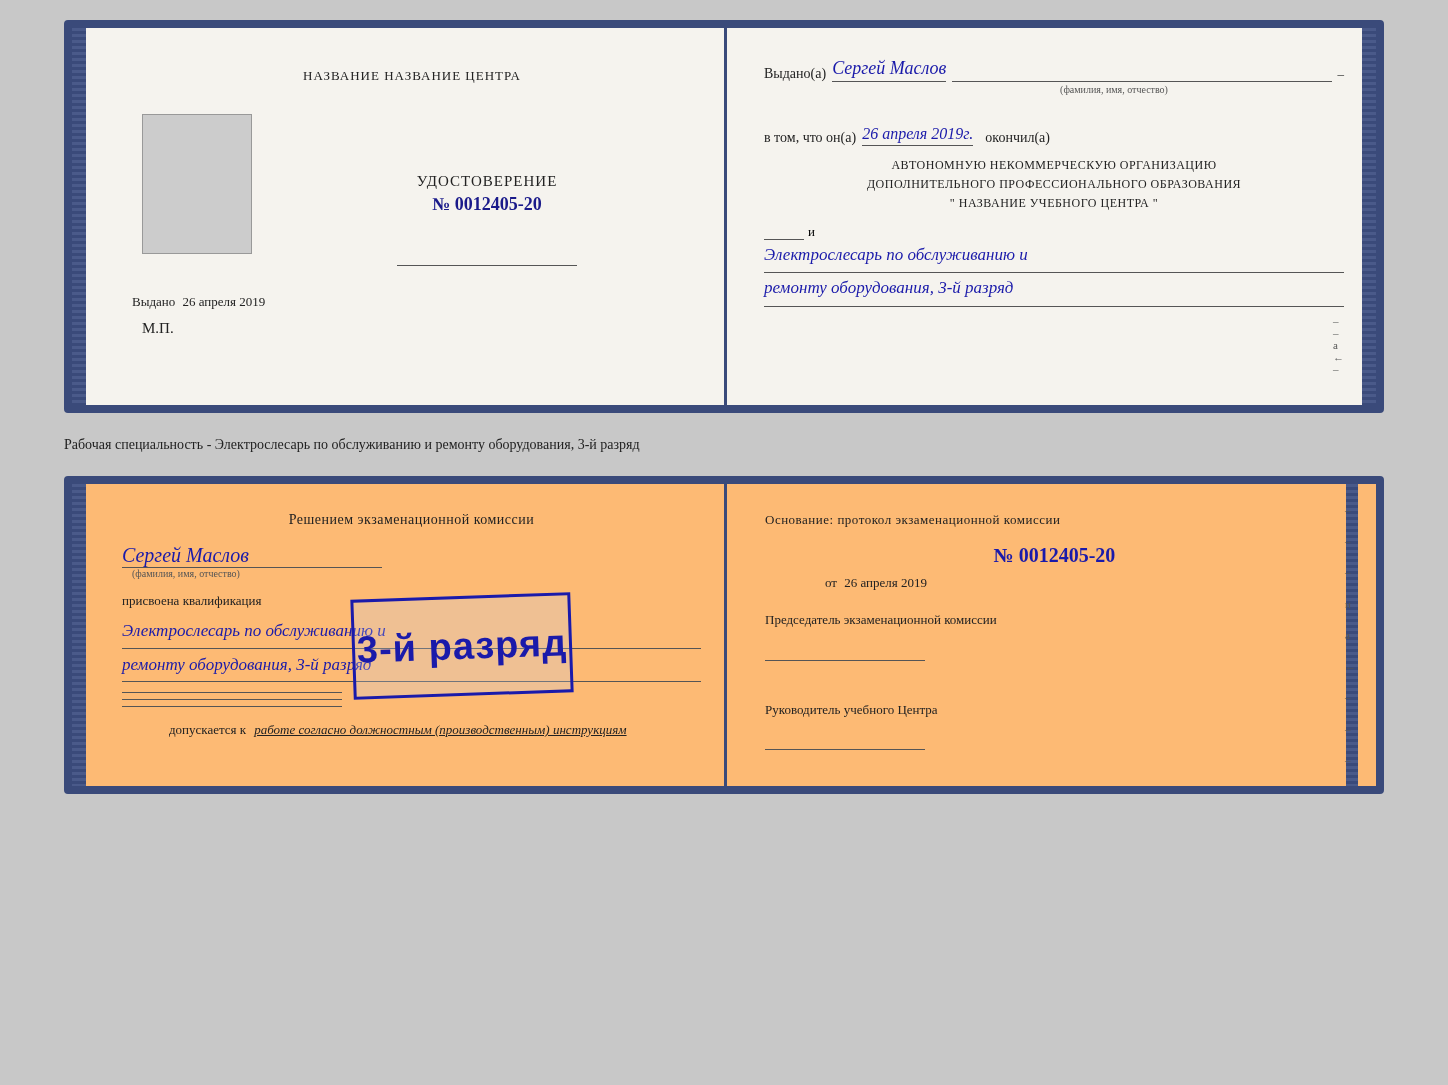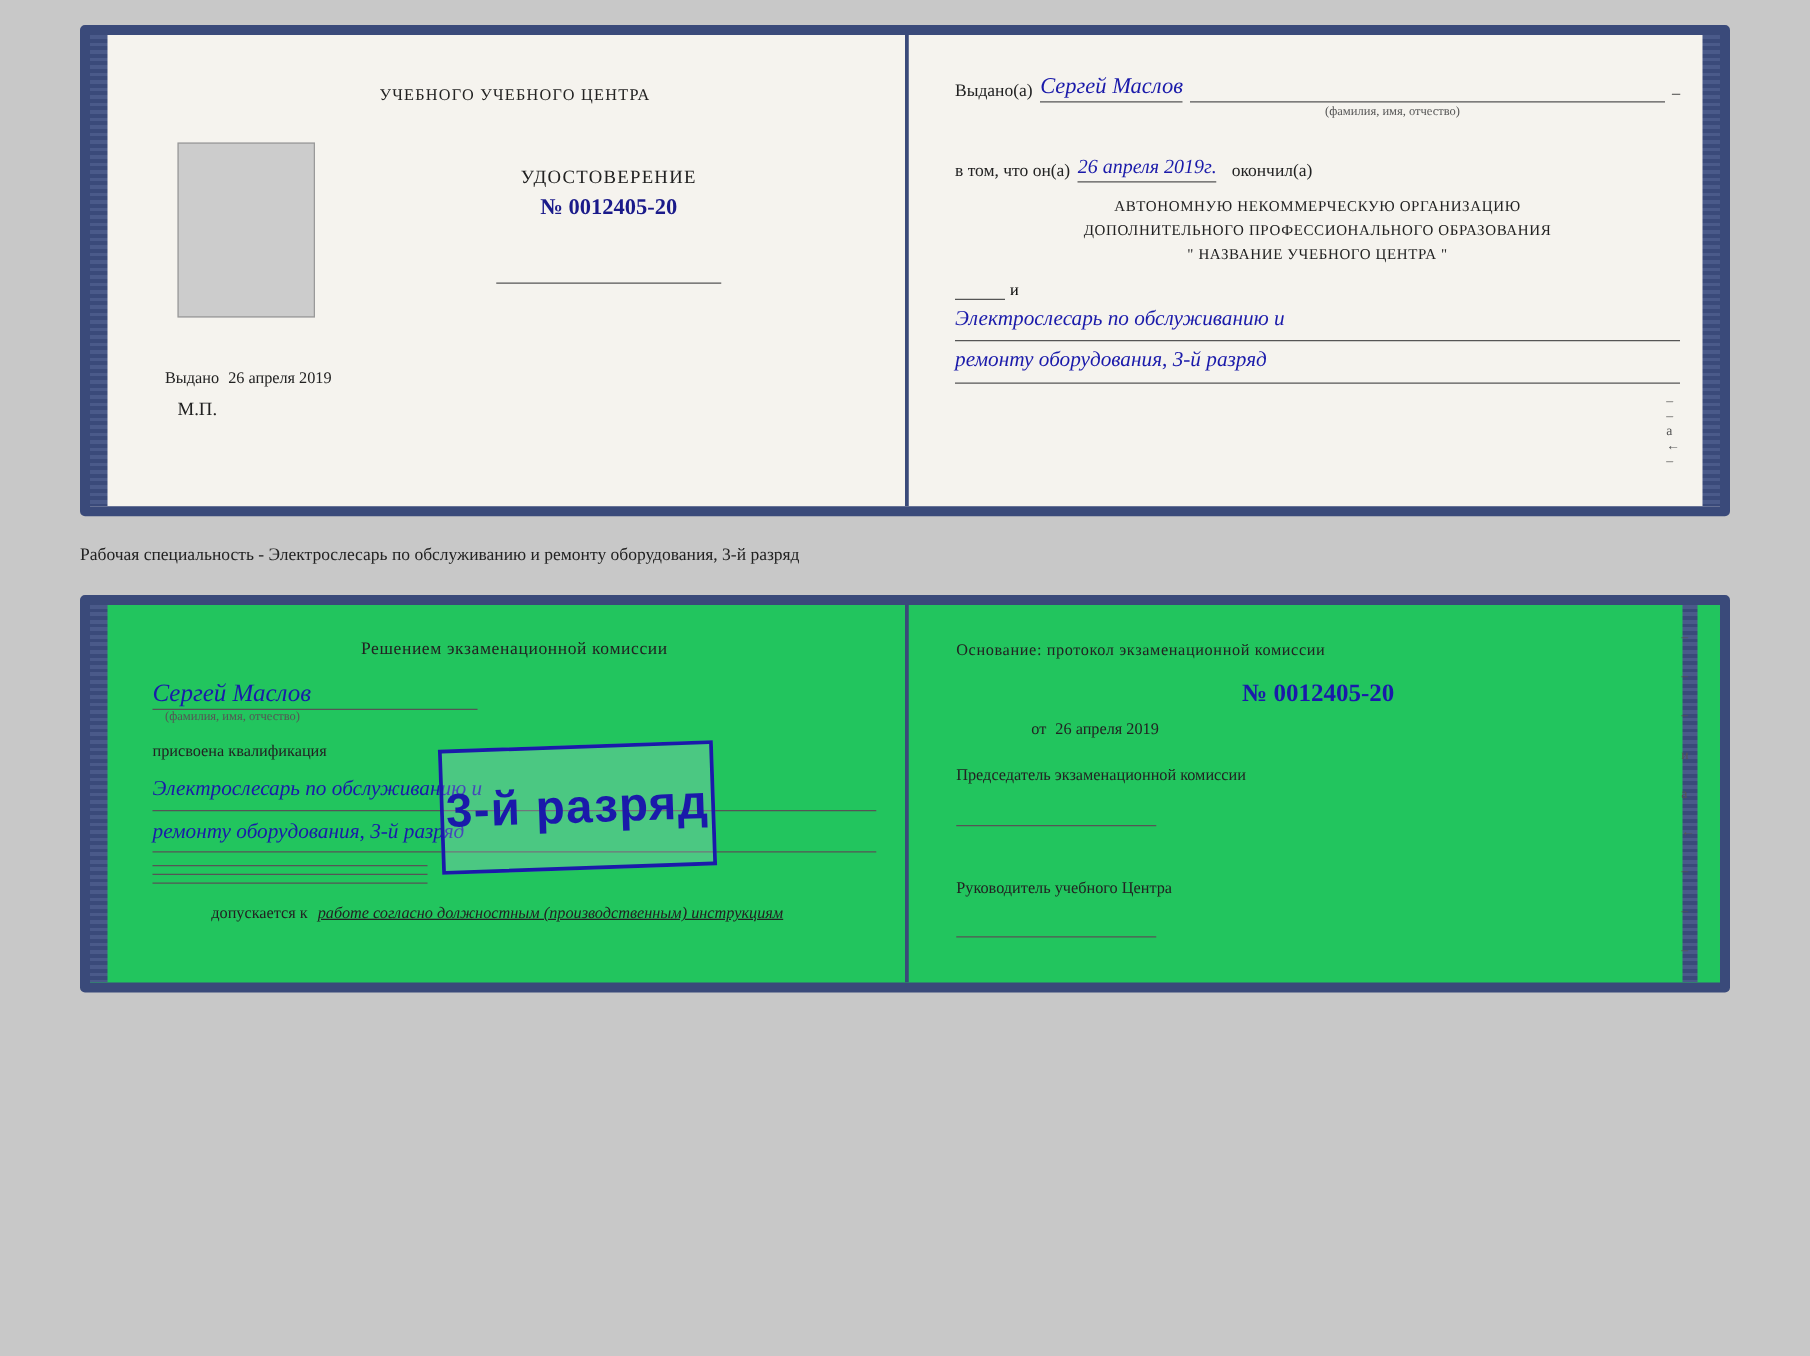--- a/index.html
+++ b/index.html
@@ -209,21 +209,21 @@
       width: 1320px;
       font-size: 14px;
       color: #222;
       padding: 4px 0;
       line-height: 1.4;
     }
 
     
     .cert-bottom {
       width: 1320px;
-      background: #22c55e;
+      background: #fdba74;
       border: 8px solid #3a4a7a;
       border-radius: 4px;
       display: flex;
       position: relative;
       overflow: hidden;
     }
 
     .cert-bottom::before {
       content: '';
       position: absolute;
@@ -390,23 +390,23 @@
   </style>
 </head>
 <body>
 
 <div class="page-wrapper">
 
   <div class="cert-card">
     <div class="right-stripe"></div>
 
     <div class="cert-left">
-      <div class="center-label">УЧЕБНОГО УЧЕБНОГО ЦЕНТРА</div>
-
-      <div style="display:flex; width:100%; gap:20px; align-items:flex-start; justify-content:center;">
+      <div class="center-label">НАЗВАНИЕ НАЗВАНИЕ ЦЕНТРА</div>
+
+      <div style="display:flex; width:100%; gap:20px; align-items:flex-end; justify-content:center;">
         <div class="photo-placeholder"></div>
         <div style="display:flex;flex-direction:column;align-items:center;justify-content:center;flex:1;padding-top:20px;">
           <div class="udostoverenie-title">УДОСТОВЕРЕНИЕ</div>
           <div class="udostoverenie-num">№ 0012405-20</div>
           <div class="signature-line"></div>
         </div>
       </div>
 
       <div style="margin-top:20px; width:100%; padding-left:10px;">
         <div class="vydano-line">

